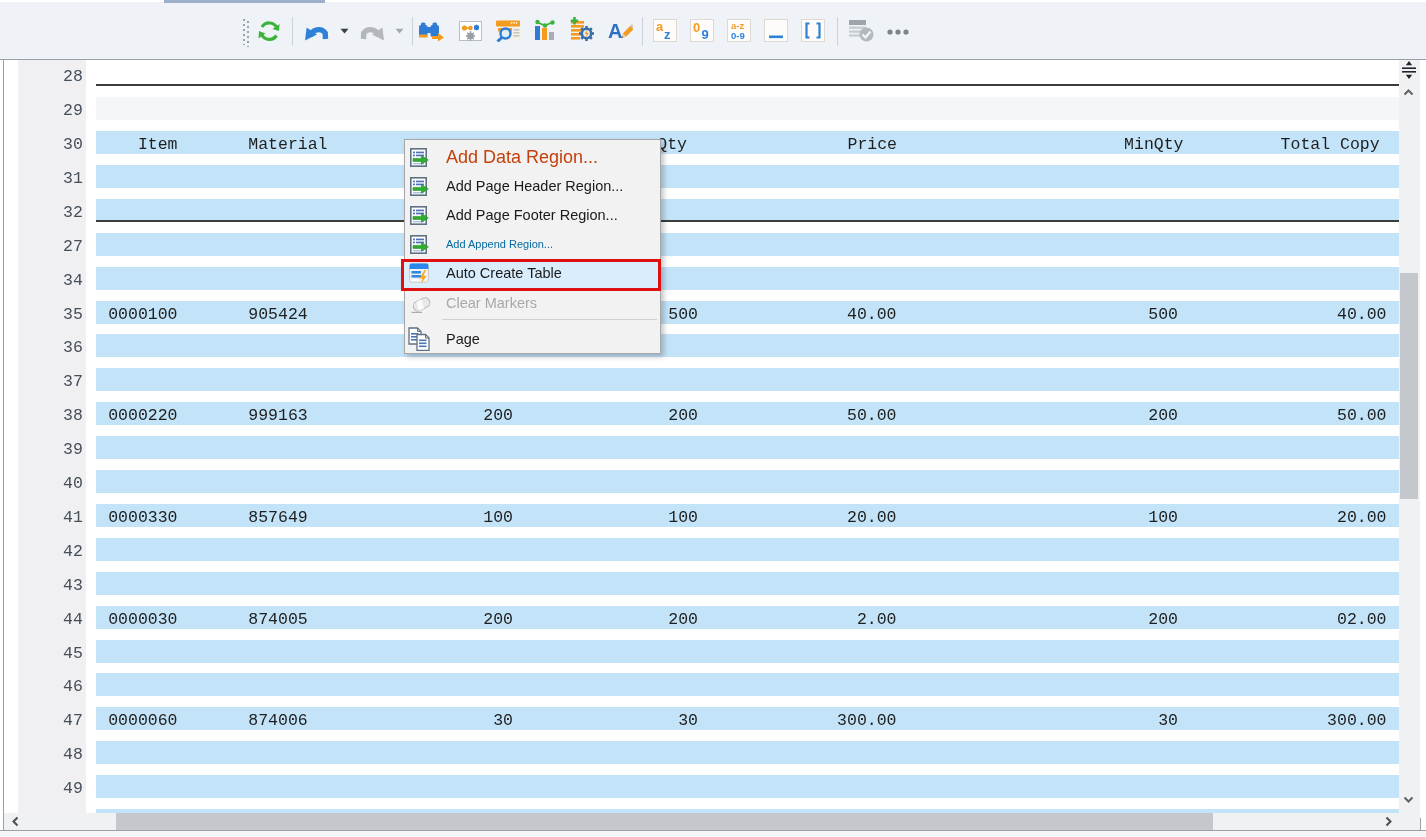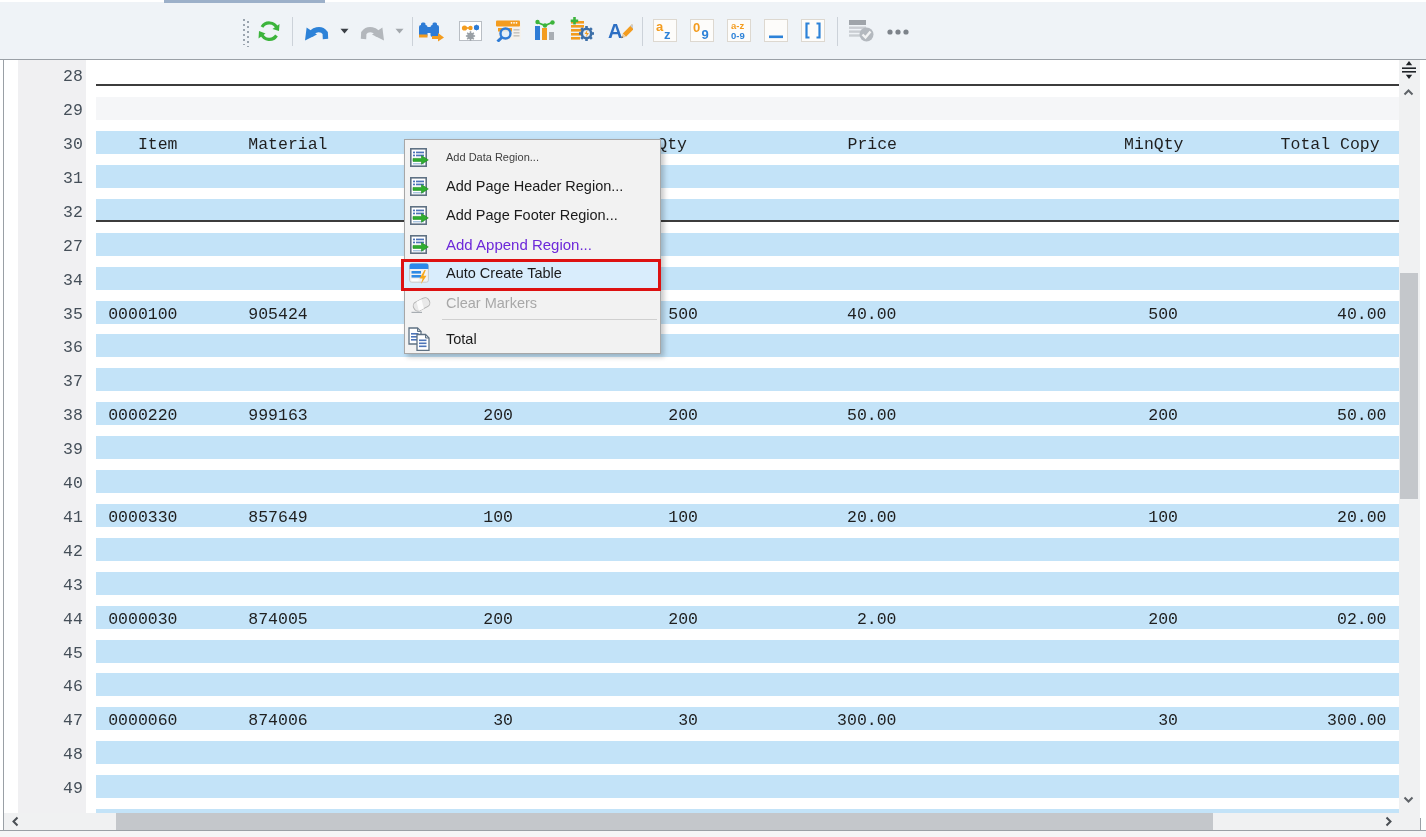--- a/index.html
+++ b/index.html
@@ -296,21 +296,21 @@
 <div style="position:absolute;left:9px;top:815px;line-height:0"><svg width="13" height="13" viewBox="0 0 13 13">
       <path d="M8.5 2.5 L4.5 6.5 L8.5 10.5" fill="none" stroke="#4a4f54" stroke-width="2"></path>
     </svg></div>
 <div style="position:absolute;left:1382px;top:815px;line-height:0"><svg width="13" height="13" viewBox="0 0 13 13">
       <path d="M4.5 2.5 L8.5 6.5 L4.5 10.5" fill="none" stroke="#4a4f54" stroke-width="2"></path>
     </svg></div>
 <div style="position:absolute;left:116px;top:813px;width:1097px;height:16.5px;background:#c4c7cb"></div>
 
 <div id="menu" style="position:absolute;left:404px;top:138.6px;width:257px;height:215px;background:#f2f2f2;border:1px solid #a7a7a7;box-shadow:3px 3px 5px rgba(0,0,0,0.22);font-size:15px"></div>
 <div style="position:absolute;left:403.5px;top:262.3px;width:254.5px;height:25.4px;background:#d9edfc"></div>
-<div style="position:absolute;left:446px;top:142.5px;height:29.2px;line-height:29.2px;font-size:11px;color:#404040">Add Data Region...</div>
+<div style="position:absolute;left:446px;top:142.5px;height:29.2px;line-height:29.2px;font-size:18px;color:#c2410c">Add Data Region...</div>
 <div style="position:absolute;left:410px;top:147.6px;line-height:0"><svg width="19" height="19" viewBox="0 0 19 19">
 <rect x="0.8" y="0.8" width="15.4" height="17.4" fill="#fff" stroke="#5f7183" stroke-width="1.6"></rect>
 <g fill="#4d74b8">
         <rect x="3" y="3.6" width="2" height="1.7"></rect>
         <rect x="6" y="3.6" width="8" height="1.7"></rect>
         <rect x="3" y="6.6" width="2" height="1.7"></rect>
         <rect x="6" y="6.6" width="8" height="1.7"></rect>
       </g>
 <rect x="3" y="15" width="11" height="1.4" fill="#a8c4e0"></rect>
 <path d="M3 10.4 L11.5 10.4 L11.5 7.6 L18.3 11.9 L11.5 16.2 L11.5 13.4 L3 13.4 Z" fill="#2fae2f" stroke="#1d8a1d" stroke-width="0.6"></path>
@@ -332,21 +332,21 @@
 <rect x="0.8" y="0.8" width="15.4" height="17.4" fill="#fff" stroke="#5f7183" stroke-width="1.6"></rect>
 <g fill="#4d74b8">
         <rect x="3" y="3.6" width="2" height="1.7"></rect>
         <rect x="6" y="3.6" width="8" height="1.7"></rect>
         <rect x="3" y="6.6" width="2" height="1.7"></rect>
         <rect x="6" y="6.6" width="8" height="1.7"></rect>
       </g>
 <rect x="3" y="15" width="11" height="1.4" fill="#a8c4e0"></rect>
 <path d="M3 10.4 L11.5 10.4 L11.5 7.6 L18.3 11.9 L11.5 16.2 L11.5 13.4 L3 13.4 Z" fill="#2fae2f" stroke="#1d8a1d" stroke-width="0.6"></path>
 </svg></div>
-<div style="position:absolute;left:446px;top:230.1px;height:29.2px;line-height:29.2px;font-size:15px;color:#6d28d9">Add Append Region...</div>
+<div style="position:absolute;left:446px;top:230.1px;height:29.2px;line-height:29.2px;font-size:11px;color:#0369a1">Add Append Region...</div>
 <div style="position:absolute;left:410px;top:235.19999999999996px;line-height:0"><svg width="19" height="19" viewBox="0 0 19 19">
 <rect x="0.8" y="0.8" width="15.4" height="17.4" fill="#fff" stroke="#5f7183" stroke-width="1.6"></rect>
 <g fill="#4d74b8">
         <rect x="3" y="3.6" width="2" height="1.7"></rect>
         <rect x="6" y="3.6" width="8" height="1.7"></rect>
         <rect x="3" y="6.6" width="2" height="1.7"></rect>
         <rect x="6" y="6.6" width="8" height="1.7"></rect>
       </g>
 <rect x="3" y="15" width="11" height="1.4" fill="#a8c4e0"></rect>
 <path d="M3 10.4 L11.5 10.4 L11.5 7.6 L18.3 11.9 L11.5 16.2 L11.5 13.4 L3 13.4 Z" fill="#2fae2f" stroke="#1d8a1d" stroke-width="0.6"></path>
@@ -363,21 +363,21 @@
 <path d="M15.5 7 L10.5 15.5 L13.6 15.5 L12 21 L17.5 12.8 L14.5 12.8 L16.8 7 Z" fill="#f7a81b"></path>
 </svg></div>
 <div style="position:absolute;left:446px;top:288.5px;height:29.2px;line-height:29.2px;font-size:14.5px;color:#a8a8a8">Clear Markers</div>
 <div style="position:absolute;left:411px;top:293.59999999999997px;line-height:0"><svg width="21" height="20" viewBox="0 0 21 20">
 <g transform="rotate(-27 10 10)">
 <rect x="1.8" y="5.8" width="17" height="9.6" rx="4.2" fill="#e9e9e9" stroke="#b0b0b0" stroke-width="0.9"></rect>
 <path d="M7 6 L5 15.2 L10.5 15.4 L12.5 6 Z" fill="#fbfbfb"></path>
 </g>
 <line x1="0.5" y1="18.4" x2="11" y2="18.4" stroke="#a8adb2" stroke-width="1.2"></line>
 </svg></div>
-<div style="position:absolute;left:446px;top:324.7px;height:29.2px;line-height:29.2px;font-size:14.5px;color:#1a1a1a">Total</div>
+<div style="position:absolute;left:446px;top:324.7px;height:29.2px;line-height:29.2px;font-size:14.5px;color:#1a1a1a">Page</div>
 <div style="position:absolute;left:408px;top:327.29999999999995px;line-height:0"><svg width="22" height="24" viewBox="0 0 22 24">
 <g>
 <path d="M1 1 L9.5 1 L13 4.5 L13 17 L1 17 Z" fill="#fff" stroke="#5f7183" stroke-width="1.3"></path>
 <path d="M9.5 1 L9.5 4.5 L13 4.5 Z" fill="#c9d4de" stroke="#5f7183" stroke-width="1"></path>
 <g fill="#4d74b8">
           <rect x="3" y="6" width="7.5" height="1.6"></rect>
           <rect x="3" y="9" width="7.5" height="1.6"></rect>
           <rect x="3" y="12" width="7.5" height="1.6"></rect>
         </g>
 </g>

